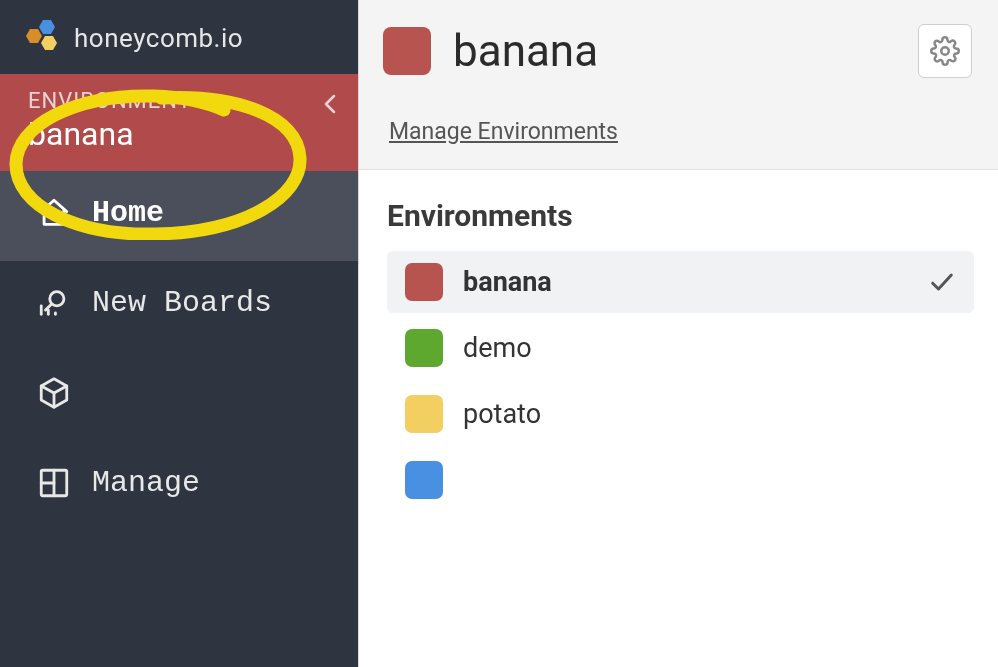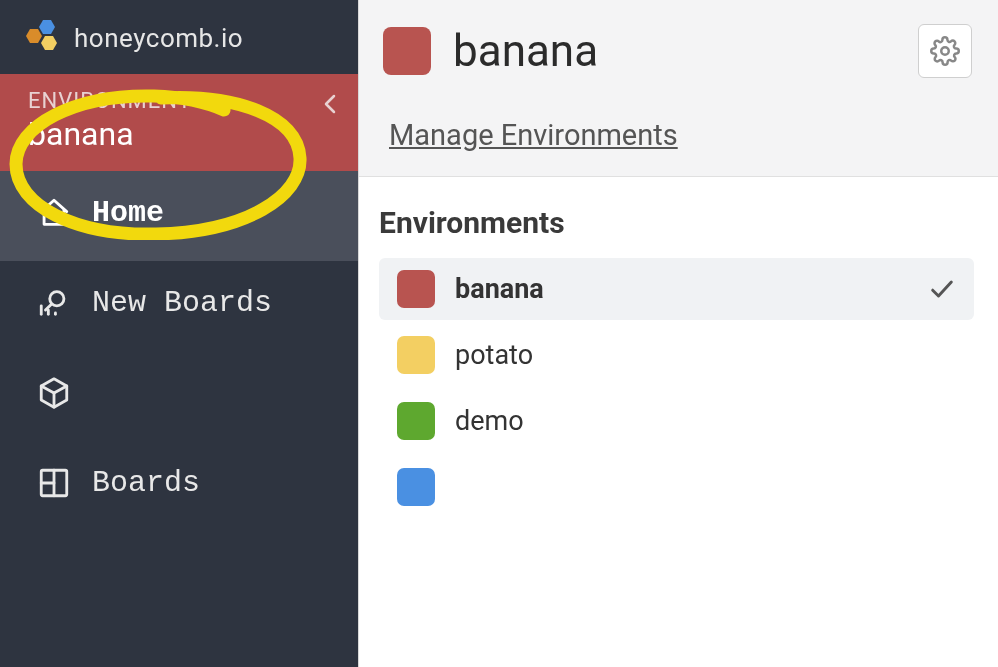--- a/index.html
+++ b/index.html
@@ -165,27 +165,27 @@
       background: #fff;
       display: flex;
       align-items: center;
       justify-content: center;
       cursor: pointer;
     }
     
     .manage-link {
       display: inline-block;
       color: #555;
-      font-size: 29px;
+      font-size: 23px;
       text-decoration: underline;
       padding-left: 6px;
     }
     
     .env-list-section {
-      padding: 28px 24px 0 20px;
+      padding: 28px 24px 0 28px;
     }
     
     .section-title {
       font-size: 30px;
       font-weight: 700;
       color: #3a3a3a;
       margin-bottom: 18px;
     }
     
     .env-list {
@@ -302,21 +302,21 @@
     </div>
 
     <div class="nav-item">
       <span class="nav-icon">
         <svg width="34" height="34" viewBox="0 0 24 24" fill="none" stroke="#e8e8e8" stroke-width="2" stroke-linecap="round" stroke-linejoin="round">
           <rect x="3" y="3" width="18" height="18" rx="1"></rect>
           <line x1="12" y1="3" x2="12" y2="21"></line>
           <line x1="3" y1="12" x2="12" y2="12"></line>
         </svg>
       </span>
-      <span>Boards</span>
+      <span>Manage</span>
     </div>
 
   </div>
 </div>
 
 <div class="main">
   <div class="main-header">
     <div class="header-top">
       <div class="header-title-group">
         <div class="env-swatch-lg" style="background:#b85450"></div>
@@ -342,28 +342,28 @@
         <div class="env-swatch" style="background:#b85450"></div>
         <span class="env-row-label">banana</span>
         <span class="check-icon">
           <svg width="28" height="28" viewBox="0 0 24 24" fill="none" stroke="#555" stroke-width="2.5" stroke-linecap="round" stroke-linejoin="round">
               <polyline points="4 13 9 18 20 6"></polyline>
             </svg>
         </span>
       </div>
 
       <div class="env-row">
+        <div class="env-swatch" style="background:#5ea82f"></div>
+        <span class="env-row-label">demo</span>
+      </div>
+
+      <div class="env-row">
         <div class="env-swatch" style="background:#f3cf62"></div>
         <span class="env-row-label">potato</span>
       </div>
 
       <div class="env-row">
-        <div class="env-swatch" style="background:#5ea82f"></div>
-        <span class="env-row-label">demo</span>
-      </div>
-
-      <div class="env-row">
         <div class="env-swatch" style="background:#4a90e2"></div>
       </div>
 
     </div>
   </div>
 </div>
 
 </body></html>

